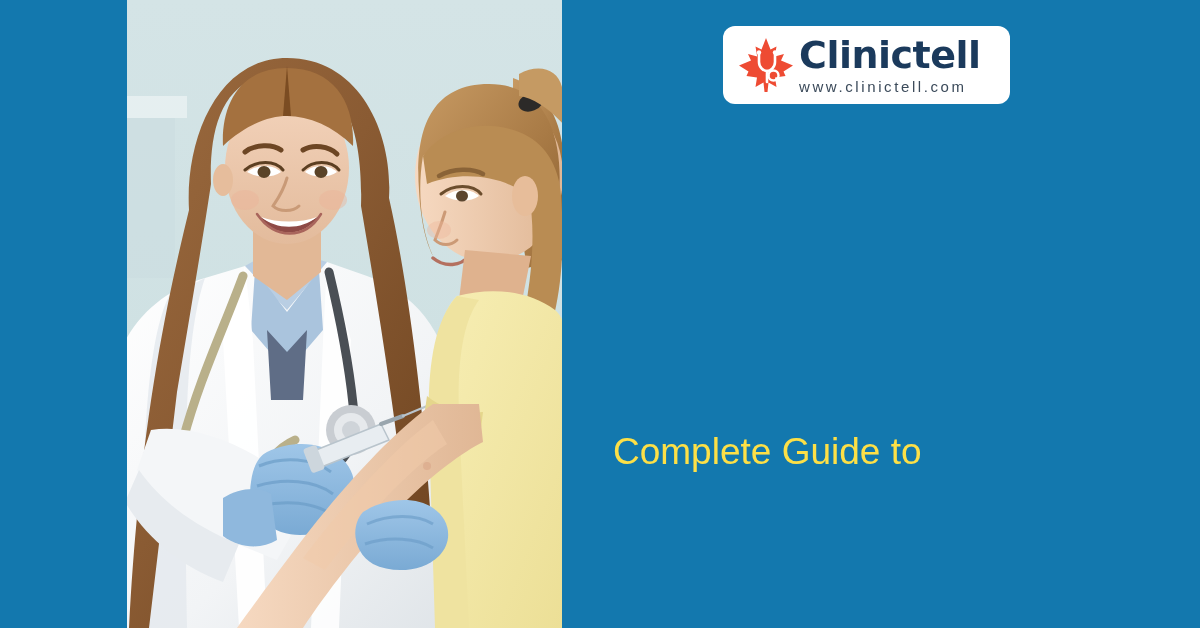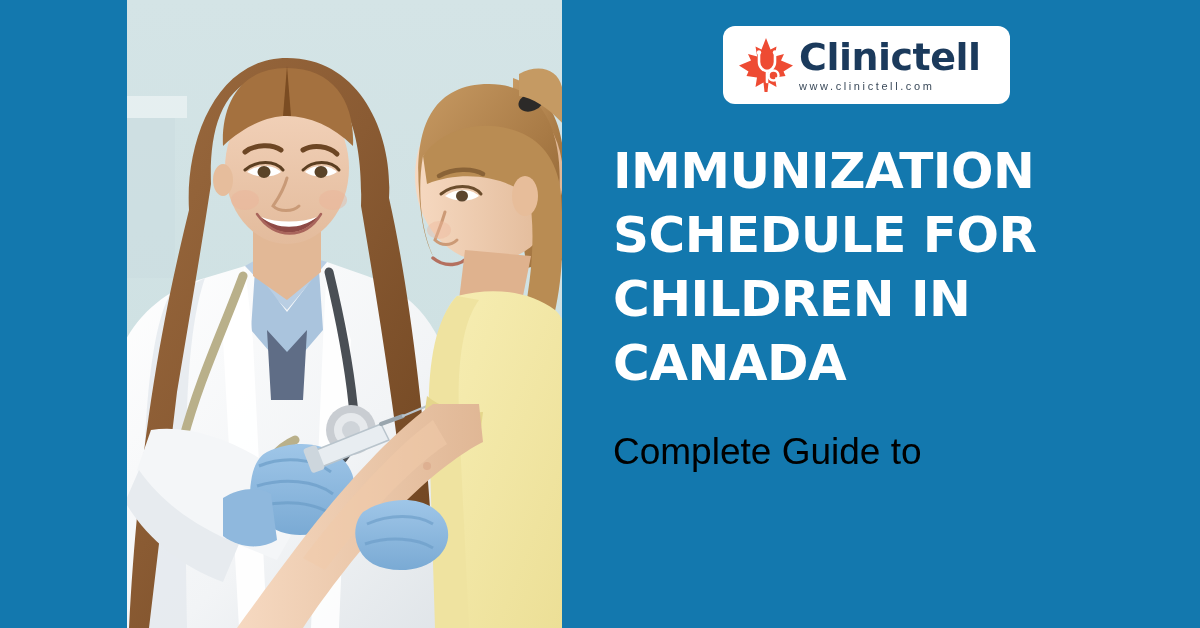--- a/index.html
+++ b/index.html
@@ -74,21 +74,21 @@
   #brand-name {
     font-family: "DejaVu Sans", sans-serif;
     font-size: 38px;
     font-weight: bold;
     color: #1B3A5C;
     line-height: 1;
     letter-spacing: -0.5px;
   }
   #brand-url {
     font-family: "Liberation Sans", sans-serif;
-    font-size: 11px;
+    font-size: 15px;
     font-weight: normal;
     color: #3b4a5a;
     letter-spacing: 2.6px;
     margin-top: 5px;
     line-height: 1;
   }
 
   
   #headline {
     position: absolute;
@@ -110,21 +110,21 @@
   #subtitle {
     position: absolute;
     left: 51px;
     top: 427px;
     width: 580px;
   }
   .subtitle-line {
     font-family: "Liberation Sans", sans-serif;
     font-size: 37px;
     font-weight: normal;
-    color: #000000;
+    color: #fde047;
     line-height: 49px;
     white-space: nowrap;
   }
 </style>
 </head>
 <body>
 
 <div id="banner">
 
   <div id="photo">
@@ -308,25 +308,19 @@
           <circle cx="38.5" cy="41.5" r="5" fill="none" stroke="#ffffff" stroke-width="2.4"></circle>
           <path d="M32 41.5 L33.5 41.5" stroke="#ffffff" stroke-width="2.2" stroke-linecap="round"></path>
         </svg>
       </span>
       <span id="logo-text-wrap">
         <span id="brand-name">Clinictell</span>
         <span id="brand-url">www.clinictell.com</span>
       </span>
     </div>
 
-    <div id="headline">
-      <div class="headline-line">IMMUNIZATION</div>
-      <div class="headline-line">SCHEDULE FOR</div>
-      <div class="headline-line">CHILDREN IN</div>
-      <div class="headline-line">CANADA</div>
-    </div>
 
     <div id="subtitle">
       <div class="subtitle-line">Complete Guide to</div>
     </div>
 
   </div>
 </div>
 
 </body></html>

